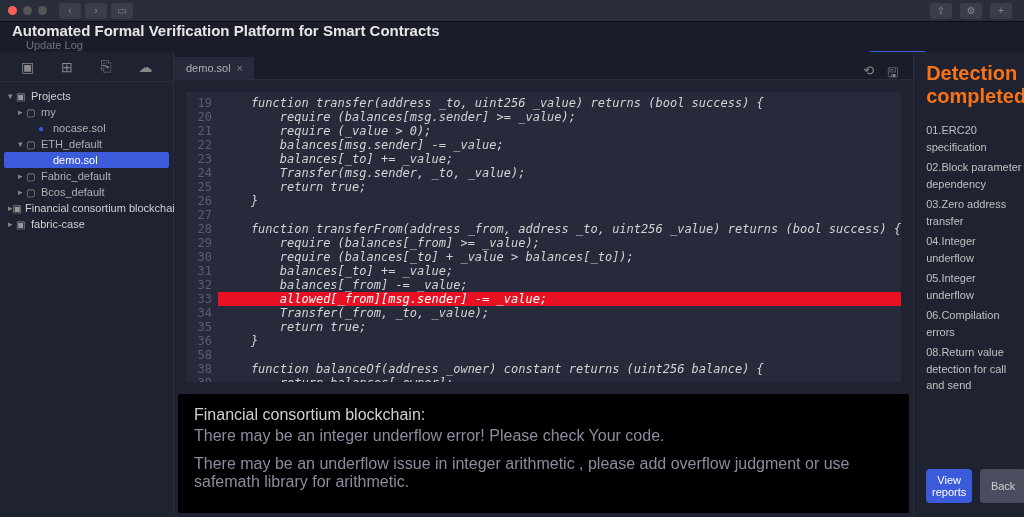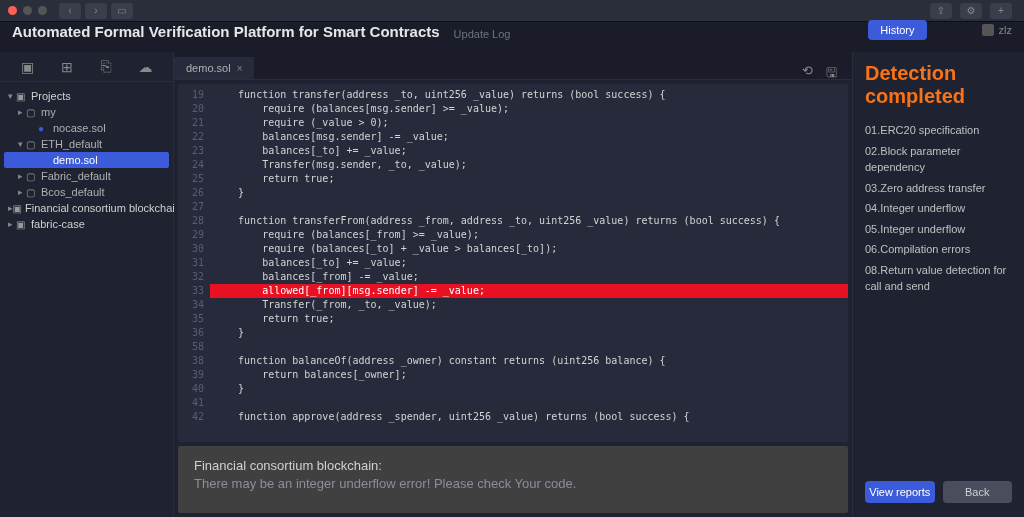--- a/index.html
+++ b/index.html
@@ -22,23 +22,24 @@
 }
 .traffic-lights { display: flex; gap: 6px; margin-right: 12px; }
 .dot { width: 9px; height: 9px; border-radius: 50%; }
 .dot.red { background: #ff5f56; }
 .dot.gray { background: #555; }
 .tb-btn { width: 22px; height: 16px; background: #3a3d4a; border-radius: 3px; margin-right: 4px; display:flex; align-items:center; justify-content:center; font-size:10px; color:#888; }
 .tb-right { margin-left: auto; display: flex; gap: 4px; }
 .header {
   height: 30px;
   display: flex;
-  align-items: flex-end;
-  padding: 12px 12px;
+  align-items: flex-start;
+  padding: 0 12px;
   background: #1a1d29;
+  flex-direction: column;
 }
 .header-title { font-size: 15px; font-weight: 600; color: #e6e6e6; }
 .update-log { margin-left: 14px; font-size: 11px; color: #6b7280; }
 .header-right { margin-left: auto; display: flex; align-items: center; gap: 10px; }
 .history-btn { background: #3b5bdb; color: #fff; padding: 4px 12px; border-radius: 4px; font-size: 11px; border: none; }
 .user-info { display: flex; align-items: center; gap: 5px; color: #888; font-size: 11px; margin-left: 45px; }
 .user-icon { width: 12px; height: 12px; background: #555; border-radius: 2px; }
 .main { display: flex; height: 465px; }
 .sidebar {
   width: 174px;
@@ -85,46 +86,47 @@
   border-right: 1px solid #1a1d29;
 }
 .tab-close { font-size: 10px; color: #888; cursor: pointer; }
 .tab-actions { margin-left: auto; display: flex; gap: 8px; padding-right: 10px; align-items: center; }
 .tab-action { width: 16px; height: 16px; color: #888; font-size: 13px; cursor:pointer; }
 .code-area {
   flex: 1;
   background: #262a3a;
   display: flex;
   font-family: "Menlo", "Consolas", monospace;
-  font-size: 10px;
+  font-size: 12px;
   overflow: hidden;
-  margin: 4px;
+  margin: 12px;
   border-radius: 2px;
 }
 .gutter {
   width: 32px;
   text-align: right;
   padding: 4px 6px 4px 0;
   color: #5a5d6e;
   line-height: 14px;
   user-select: none;
 }
 .code {
   flex: 1;
   padding: 4px 0;
   line-height: 14px;
   white-space: pre;
   color: #d4d4d4;
+  font-style: italic;
 }
 .code-line { height: 14px; padding-left: 4px; }
 .code-line.hl { background: #e81123; color: #fff; }
 .info-panel {
-  background: #404040;
+  background: #000000;
   padding: 12px 16px;
-  font-size: 13px;
+  font-size: 16px;
   color: #b0b0b0;
   margin: 0 4px 4px 4px;
   border-radius: 2px;
 }
 .info-title { color: #d0d0d0; margin-bottom: 3px; }
 .info-text { color: #8a8d9e; margin-bottom: 10px; }
 .right-panel {
   width: 172px;
   background: #1f2230;
   border-left: 1px solid #2a2d3a;
@@ -264,20 +266,21 @@
           <div>39</div>
           <div>40</div>
           <div>41</div>
           <div>42</div>
         </div>
       <div class="code" id="code"><div class="code-line">    function transfer(address _to, uint256 _value) returns (bool success) {</div><div class="code-line">        require (balances[msg.sender] &gt;= _value);</div><div class="code-line">        require (_value &gt; 0);</div><div class="code-line">        balances[msg.sender] -= _value;</div><div class="code-line">        balances[_to] += _value;</div><div class="code-line">        Transfer(msg.sender, _to, _value);</div><div class="code-line">        return true;</div><div class="code-line">    }</div><div class="code-line"></div><div class="code-line">    function transferFrom(address _from, address _to, uint256 _value) returns (bool success) {</div><div class="code-line">        require (balances[_from] &gt;= _value);</div><div class="code-line">        require (balances[_to] + _value &gt; balances[_to]);</div><div class="code-line">        balances[_to] += _value;</div><div class="code-line">        balances[_from] -= _value;</div><div class="code-line hl">        allowed[_from][msg.sender] -= _value;</div><div class="code-line">        Transfer(_from, _to, _value);</div><div class="code-line">        return true;</div><div class="code-line">    }</div><div class="code-line"></div><div class="code-line">    function balanceOf(address _owner) constant returns (uint256 balance) {</div><div class="code-line">        return balances[_owner];</div><div class="code-line">    }</div><div class="code-line"></div><div class="code-line">    function approve(address _spender, uint256 _value) returns (bool success) {</div></div>
     </div>
     <div class="info-panel">
       <div class="info-title">Financial consortium blockchain:</div>
       <div class="info-text">There may be an integer underflow error! Please check Your code.</div>
+      <div class="info-text">There may be an underflow issue in integer arithmetic , please add overflow judgment or use safemath library for arithmetic.</div>
     </div>
   </div>
 
   <div class="right-panel">
     <div class="right-title">Detection completed</div>
     <div class="det-list" id="detlist">
         <div class="det-item">01.ERC20 specification</div>
         <div class="det-item">02.Block parameter dependency</div>
         <div class="det-item">03.Zero address transfer</div>
         <div class="det-item">04.Integer underflow</div>

